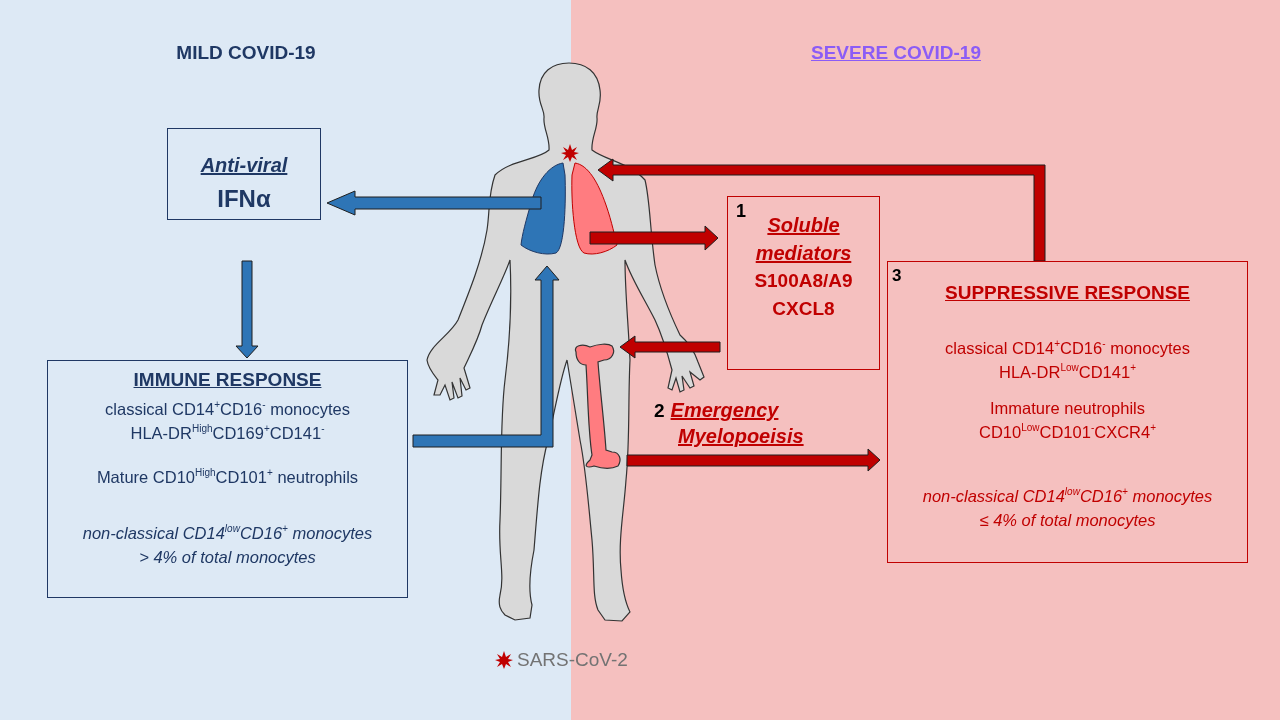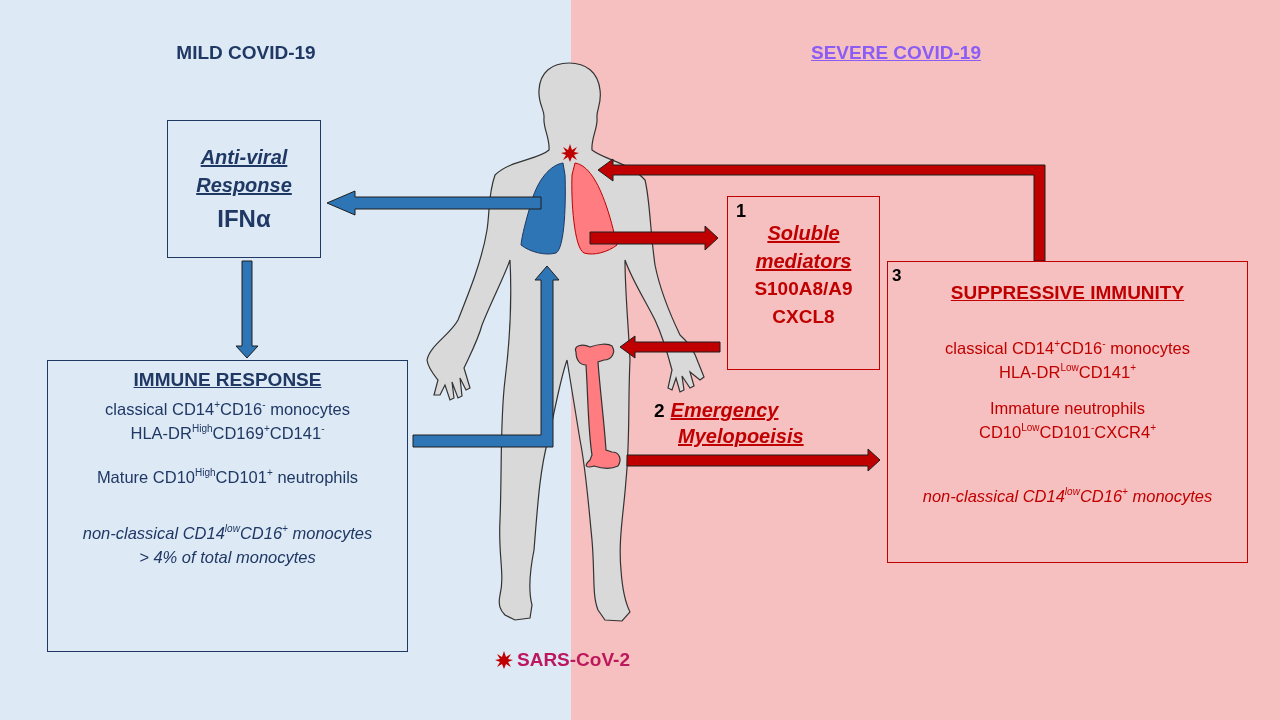--- a/index.html
+++ b/index.html
@@ -6,45 +6,45 @@
   body { width: 1280px; height: 720px; position: relative; overflow: hidden; font-family: "Liberation Sans", sans-serif; }
   .bg-left { position: absolute; left: 0; top: 0; width: 571px; height: 720px; background: #dde9f5; }
   .bg-right { position: absolute; left: 571px; top: 0; width: 709px; height: 720px; background: #f5c0bf; }
   .title { position: absolute; font-weight: bold; font-size: 19px; text-align: center; }
   .title-mild { left: 140px; top: 42px; width: 212px; color: #1f3864; }
   .title-severe { left: 790px; top: 42px; width: 212px; color: #8b5cf6; text-decoration: underline; }
   svg.art { position: absolute; left: 0; top: 0; }
   .box { position: absolute; box-sizing: border-box; text-align: center; }
   .box-blue { border: 1.5px solid #1f3864; color: #1f3864; }
   .box-red { border: 1.5px solid #c00000; color: #c00000; }
-  .antiviral { left: 167px; top: 120px; width: 154px; height: 138px; }
+  .antiviral { left: 167px; top: 128px; width: 154px; height: 92px; }
   .antiviral .h { font-weight: bold; font-style: italic; text-decoration: underline; font-size: 20px; line-height: 28px; }
   .antiviral .h:first-child { margin-top: 22px; }
   .antiviral .v { font-weight: bold; font-size: 24px; margin-top: 6px; }
-  .immune { left: 47px; top: 360px; width: 361px; height: 292px; }
+  .immune { left: 47px; top: 360px; width: 361px; height: 238px; }
   .immune .h { font-weight: bold; text-decoration: underline; font-size: 19px; margin-top: 8px; }
   .ln { font-size: 16.5px; line-height: 24px; }
   .it { font-style: italic; }
   .mb { margin-bottom: 20px; }
   sup { font-size: 10px; vertical-align: 7px; line-height: 0; }
   .soluble { left: 727px; top: 196px; width: 153px; height: 174px; }
   .soluble .num { position: absolute; left: 8px; top: 4px; font-weight: bold; font-size: 18px; color: #000; }
   .soluble .h { font-weight: bold; font-style: italic; text-decoration: underline; font-size: 20px; line-height: 28px; }
-  .soluble .h:nth-child(2) { margin-top: 22px; text-decoration: underline; }
+  .soluble .h:nth-child(2) { margin-top: 14px; text-decoration: underline; }
   .soluble .v { font-weight: bold; font-size: 19px; line-height: 28px; }
   .suppress { left: 887px; top: 261px; width: 361px; height: 302px; }
   .suppress .num { position: absolute; left: 4px; top: 4px; font-weight: bold; font-size: 17px; color: #000; }
   .suppress .h { font-weight: bold; text-decoration: underline; font-size: 19px; margin-top: 20px; margin-bottom: 32px; }
   .emergency { position: absolute; left: 654px; top: 397px; width: 170px; color: #c00000; }
   .emergency .row { display: flex; align-items: baseline; }
   .emergency .num { font-weight: bold; font-size: 19px; color: #000; margin-right: 6px; }
   .emergency .h { font-weight: bold; font-style: italic; text-decoration: underline; font-size: 20px; line-height: 26px; }
   .emergency .h2 { margin-left: 24px; }
   .legend { position: absolute; left: 494px; top: 649px; display: flex; align-items: center; }
-  .legend .lbl { font-weight: bold; font-size: 19px; color: #be185d; margin-left: 3px; }
+  .legend .lbl { font-weight: normal; font-size: 19px; color: #737373; margin-left: 3px; }
 </style>
 </head>
 <body>
 
 <div class="bg-left"></div>
 <div class="bg-right"></div>
 
 <div class="title title-mild">MILD COVID-19</div>
 <div class="title title-severe">SEVERE COVID-19</div>
 
@@ -88,21 +88,20 @@
 
   <polygon fill="#c00000" stroke="#1f1f1f" stroke-width="1" points="720,342 635,342 635,336 620,347 635,358 635,352 720,352"></polygon>
 
   <polygon fill="#c00000" stroke="#1f1f1f" stroke-width="1" points="627,455 868,455 868,449 880,460 868,471 868,466 627,466"></polygon>
 
   <polygon fill="#c00000" stroke="#1f1f1f" stroke-width="1" points="1045,261 1034,261 1034,175 613,175 613,181 598,170 613,159 613,165 1045,165"></polygon>
 </svg>
 
 <div class="box box-blue antiviral">
   <div class="h">Anti-viral</div>
-  <div class="h">Response</div>
   <div class="v">IFNα</div>
 </div>
 
 <div class="box box-blue immune">
   <div class="h">IMMUNE RESPONSE</div>
   <div class="ln" style="margin-top:6px;"><span>classical CD14</span><sup>+</sup><span>CD16</span><sup>-</sup><span> monocytes</span></div>
   <div class="ln mb"><span>HLA-DR</span><sup>High</sup><span>CD169</span><sup>+</sup><span>CD141</span><sup>-</sup></div>
   <div class="ln" style="margin-bottom:32px;"><span>Mature CD10</span><sup>High</sup><span>CD101</span><sup>+</sup><span> neutrophils</span></div>
   <div class="ln it"><span>non-classical CD14</span><sup>low</sup><span>CD16</span><sup>+</sup><span> monocytes</span></div>
   <div class="ln it">&gt; 4% of total monocytes</div>
@@ -119,26 +118,27 @@
 <div class="emergency">
   <div class="row">
     <span class="num">2</span>
     <span class="h">Emergency</span>
   </div>
   <div class="h h2">Myelopoeisis</div>
 </div>
 
 <div class="box box-red suppress">
   <div class="num">3</div>
-  <div class="h">SUPPRESSIVE IMMUNITY</div>
+  <div class="h">SUPPRESSIVE RESPONSE</div>
   <div class="ln"><span>classical CD14</span><sup>+</sup><span>CD16</span><sup>-</sup><span> monocytes</span></div>
   <div class="ln" style="margin-bottom:12px;"><span>HLA-DR</span><sup>Low</sup><span>CD141</span><sup>+</sup></div>
   <div class="ln">Immature neutrophils</div>
   <div class="ln" style="margin-bottom:40px;"><span>CD10</span><sup>Low</sup><span>CD101</span><sup>-</sup><span>CXCR4</span><sup>+</sup></div>
   <div class="ln it"><span>non-classical CD14</span><sup>low</sup><span>CD16</span><sup>+</sup><span> monocytes</span></div>
+  <div class="ln it">≤ 4% of total monocytes</div>
 </div>
 
 <div class="legend">
   <svg width="20" height="20" viewBox="-10 -10 20 20">
     <polygon fill="#c00000" points="0,-9 2,-3 7,-6 4,-1 9,0 4,2 7,7 2,4 0,9 -2,4 -7,7 -4,2 -9,0 -4,-1 -7,-6 -2,-3"></polygon>
   </svg>
   <span class="lbl">SARS-CoV-2</span>
 </div>
 
 </body></html>

